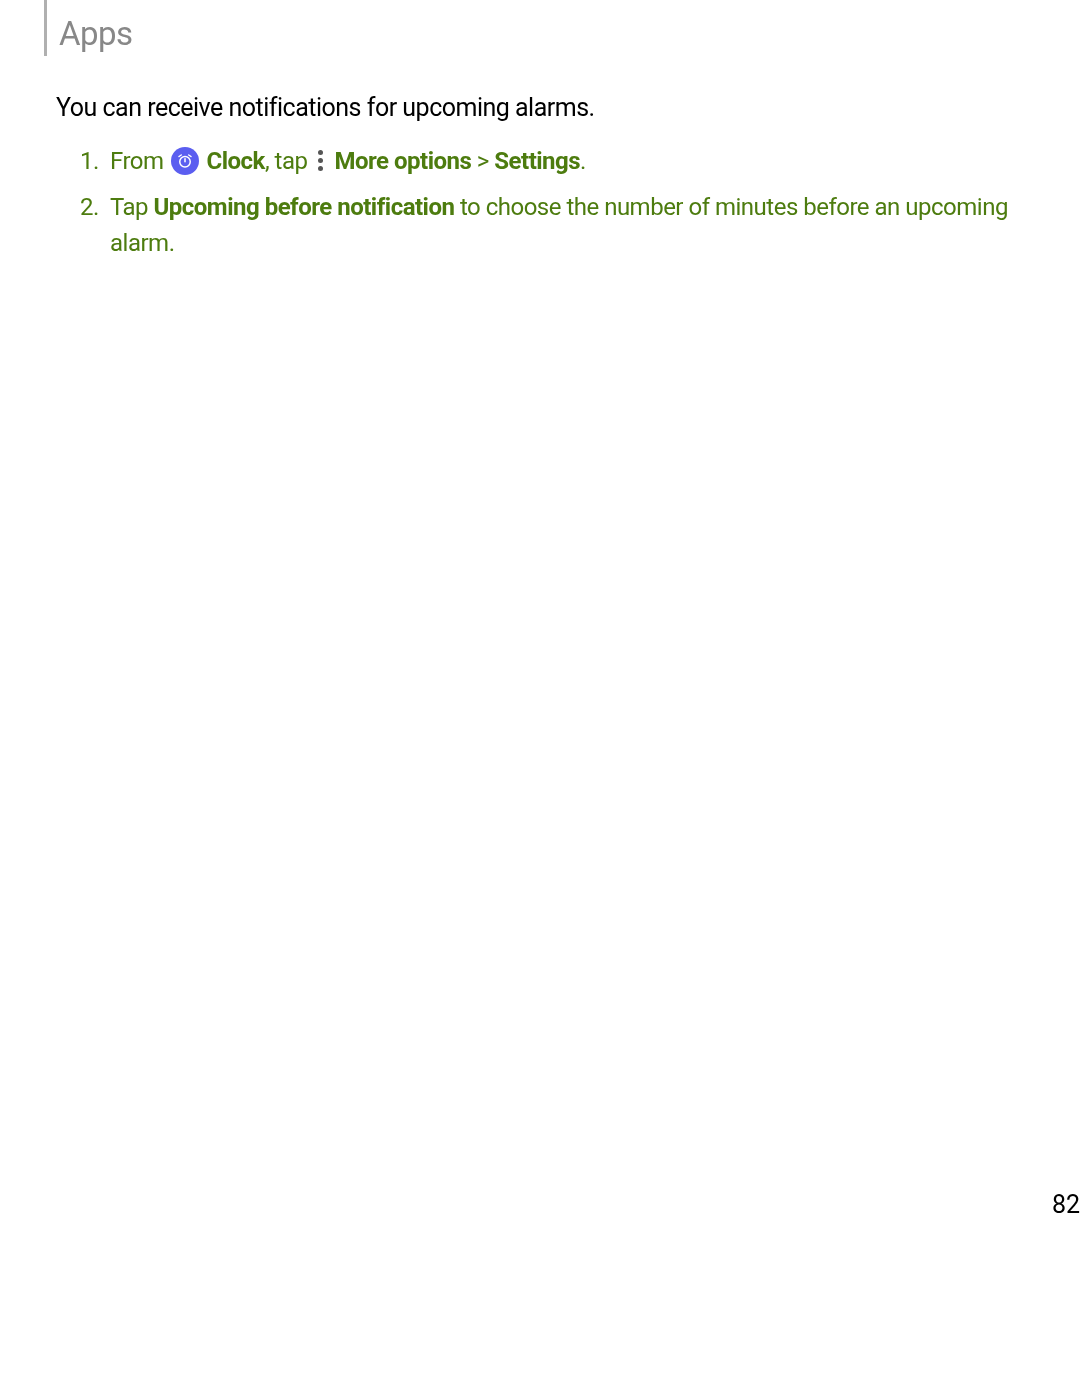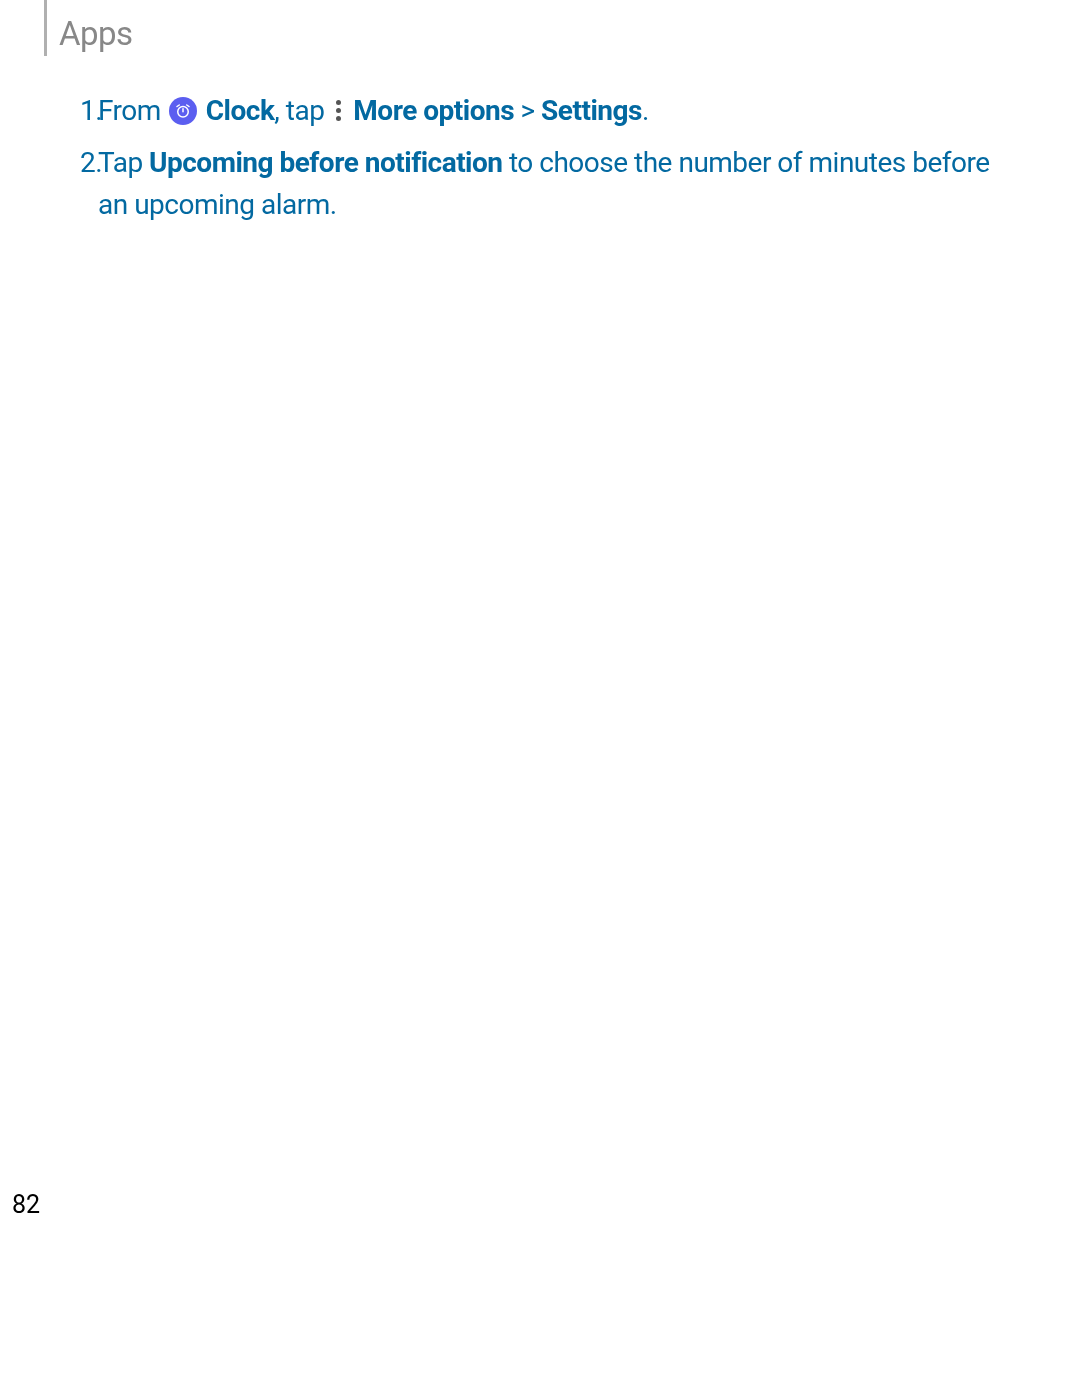--- a/index.html
+++ b/index.html
@@ -56,27 +56,27 @@
       margin-bottom: 18px;
       line-height: 1.4;
     }
     .steps-list {
       list-style: none;
       counter-reset: step;
       padding-left: 30px;
     }
     .step-item {
       counter-increment: step;
-      font-size: 28px;
-      color: #0369a1;
+      font-size: 24px;
+      color: #4d7c0f;
       letter-spacing: -0.5px;
       line-height: 1.5;
       margin-bottom: 10px;
       position: relative;
-      padding-left: 12px;
+      padding-left: 24px;
     }
     .step-item::before {
       content: counter(step) ".";
       position: absolute;
       left: -6px;
       font-weight: 400;
     }
     .bold {
       font-weight: 700;
     }
@@ -114,35 +114,36 @@
       width: 5px;
       height: 5px;
       border-radius: 50%;
       background: #555555;
     }
     .page-number {
       position: absolute;
       bottom: 178px;
       left: 0;
       right: 0;
-      text-align: left;
+      text-align: right;
       font-size: 25px;
       color: #000000;
       margin-left: 12px;
     }
   </style>
 </head>
 <body>
 
 <div class="header">
   <div class="header-bar"></div>
   <div class="header-text">Apps</div>
 </div>
 
 <div class="content">
+  <p class="intro-text">You can receive notifications for upcoming alarms.</p>
 
   <ol class="steps-list">
     <li class="step-item">
       <span>From </span><span class="clock-icon">
           <svg viewBox="0 0 24 24">
             <circle cx="12" cy="13" r="7" fill="none" stroke="#ffffff" stroke-width="2"></circle>
             <line x1="12" y1="13" x2="12" y2="9" stroke="#ffffff" stroke-width="2" stroke-linecap="round"></line>
             <line x1="7" y1="4" x2="4" y2="6" stroke="#ffffff" stroke-width="2" stroke-linecap="round"></line>
             <line x1="17" y1="4" x2="20" y2="6" stroke="#ffffff" stroke-width="2" stroke-linecap="round"></line>
           </svg>

